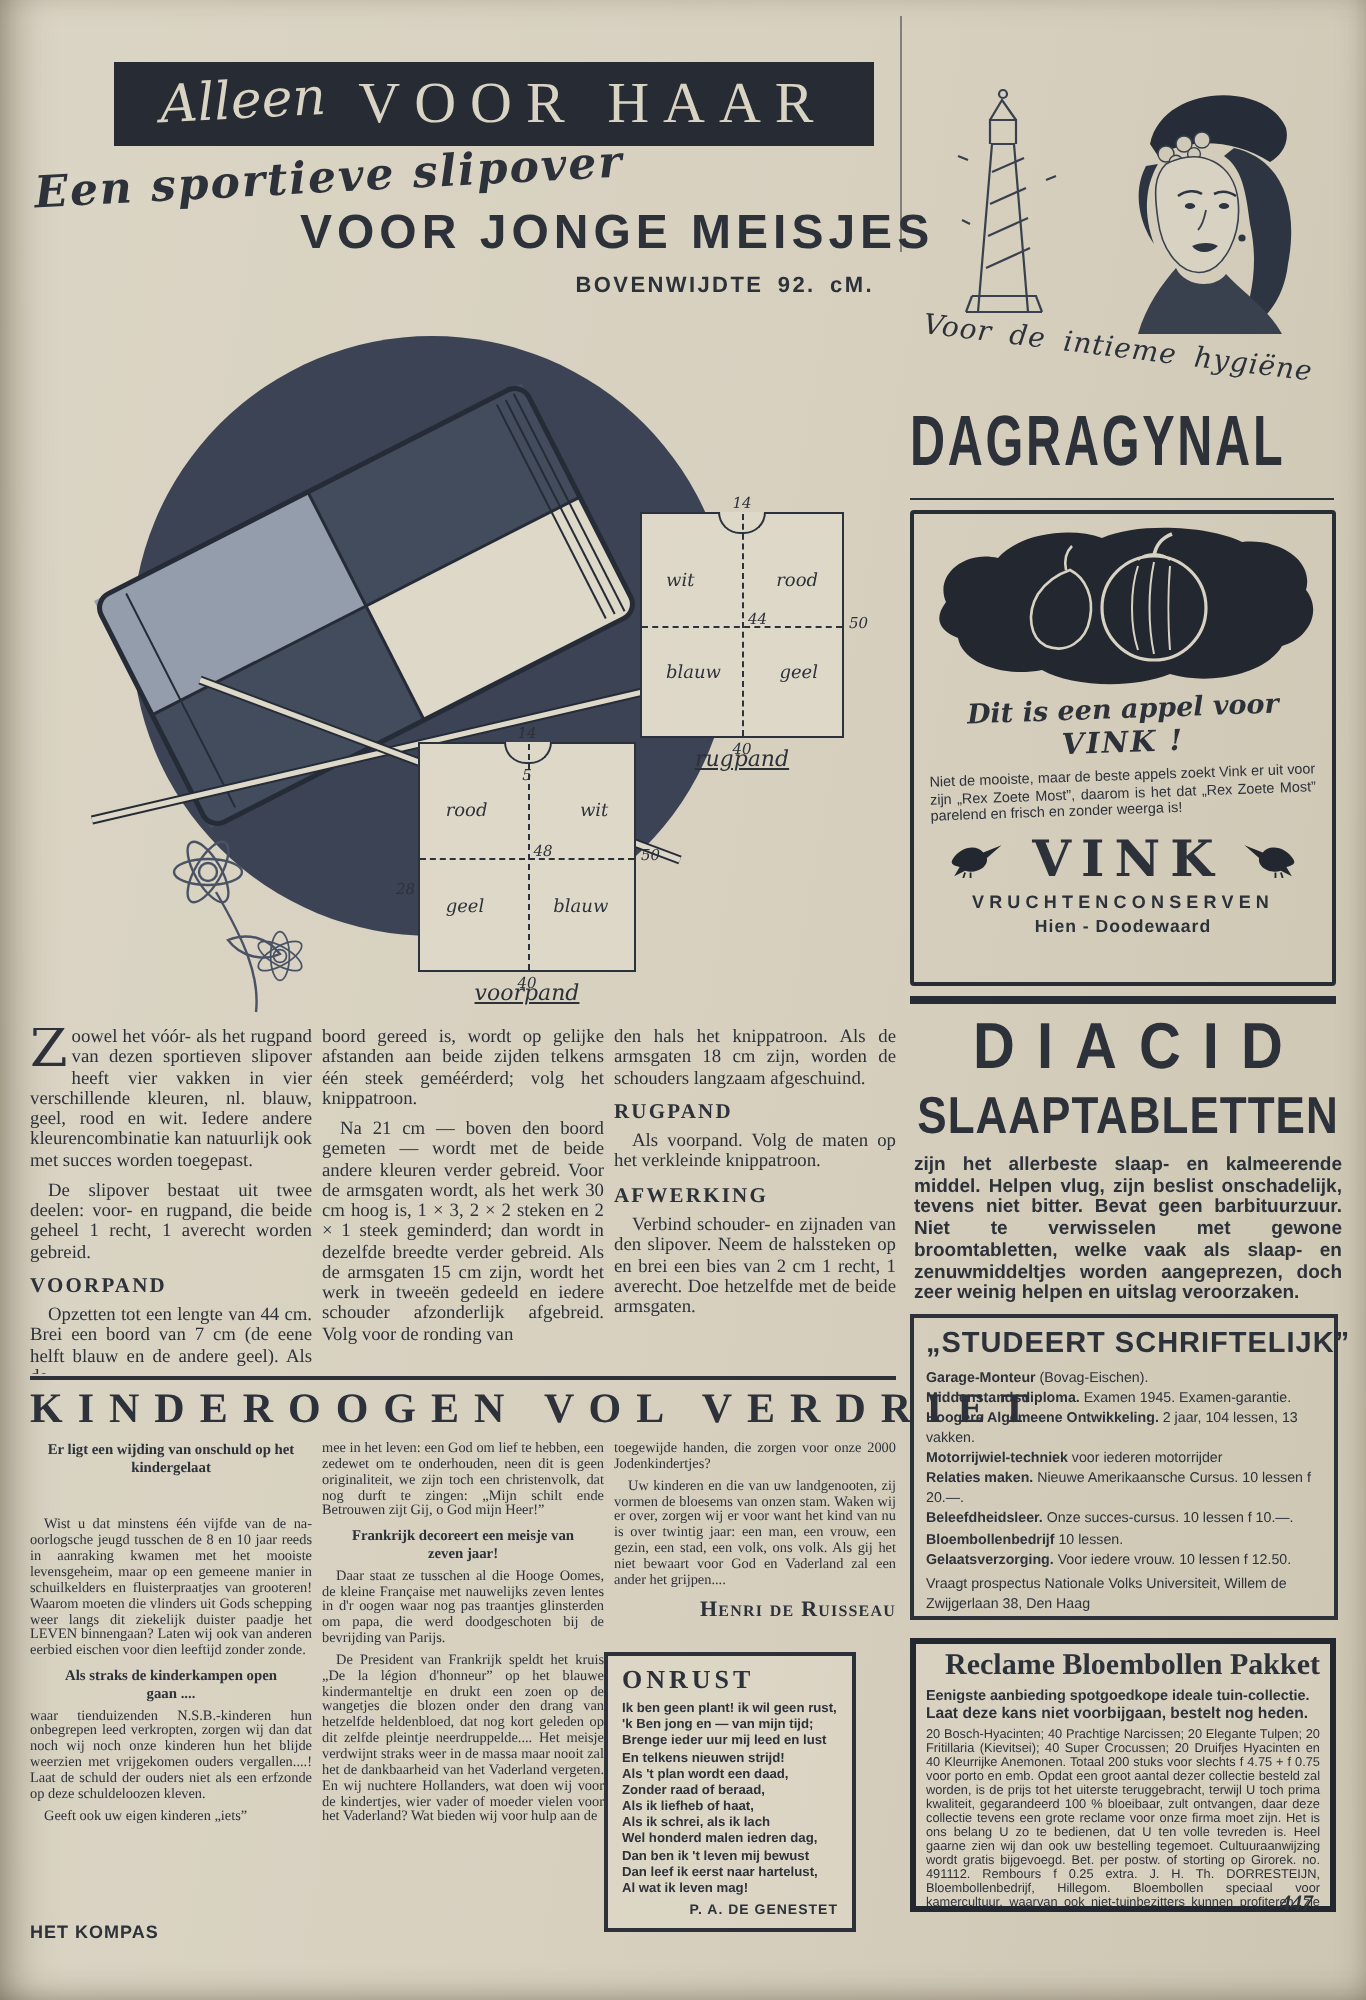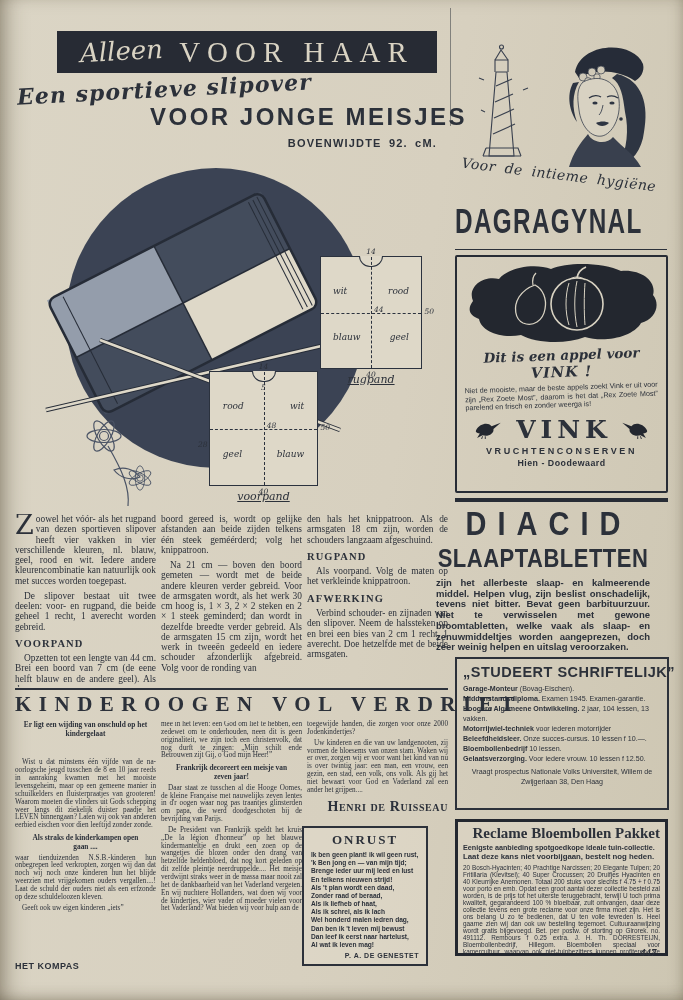--- a/index.html
+++ b/index.html
@@ -57,25 +57,25 @@
   #rule1{left:15px;top:688px;width:433px;border-top:2px solid #2c313a}
   #kinder-title{left:15px;top:692px;width:433px;text-align:center;font-size:21px;font-weight:700;letter-spacing:7.5px;white-space:nowrap}
   .acol{position:absolute;top:721px;width:141px;font-size:7.2px;line-height:1.09}
   #ac1{left:15px;height:238px;overflow:hidden}
   #ac2{left:161px;height:238px;overflow:hidden}
   #ac3{left:307px}
   .acol p{text-align:justify;margin-bottom:3px}
   .acol p.ind{text-indent:7px}
   .alead{font-weight:bold;text-align:center;font-size:7.4px;line-height:1.18;margin:0 4px 21px}
   .asub{font-weight:bold;text-align:center;font-size:7.4px;line-height:1.18;margin:4px 10px 3px}
-  .asig{text-align:right;font-variant:small-caps;font-weight:bold;font-size:14px;letter-spacing:.6px;margin-top:4px}
+  .asig{text-align:right;font-variant:small-caps;font-weight:bold;font-size:11px;letter-spacing:.6px;margin-top:4px}
 
   
   #onrust{left:302px;top:826px;width:126px;height:140px;border:2px solid #2c313a;background:rgba(228,222,206,.45);padding:4px 7px;z-index:6}
-  #onrust .o-title{text-align:center;font-size:13px;font-weight:700;letter-spacing:2px;margin-bottom:3px}
+  #onrust .o-title{text-align:left;font-size:13px;font-weight:700;letter-spacing:2px;margin-bottom:3px}
   #onrust .o-line{font-family:"Liberation Sans",sans-serif;font-weight:700;font-size:6.6px;line-height:1.24;white-space:nowrap;overflow:hidden}
   #onrust .o-author{font-family:"Liberation Sans",sans-serif;text-align:right;font-size:7px;font-weight:700;letter-spacing:.5px;margin-top:3px}
 
   
   #footer-mag{left:15px;top:961px;font-family:"Liberation Sans",sans-serif;font-size:9px;font-weight:700;letter-spacing:.5px}
   #pnum{left:640px;top:946px;font-size:11px;font-weight:700;font-style:italic}
 
   
   #divider-top{left:450px;top:8px;width:1px;height:118px;background:rgba(44,49,58,.5)}
   #woman-svg{left:455px;top:20px;width:216px;height:148px}
@@ -86,29 +86,29 @@
   #vink{left:455px;top:255px;width:213px;height:238px;border:2.5px solid #272c35;border-radius:2px;padding:4px 8px;z-index:4}
   #vink .v-head1{font-family:"DejaVu Serif",serif;font-weight:700;font-style:italic;font-size:13.5px;text-align:center;transform:rotate(-2deg);margin-top:2px}
   #vink .v-head2{font-family:"DejaVu Serif",serif;font-weight:700;font-style:italic;font-size:14.5px;text-align:center;transform:rotate(-2deg);letter-spacing:1px}
   #vink .v-body{margin-top:4px;font-family:"Liberation Sans",sans-serif;font-size:7.2px;line-height:1.2;text-align:justify;transform:rotate(-2deg)}
   #vink .v-brandrow{display:flex;align-items:center;justify-content:center;gap:9px;margin-top:5px}
   #vink .v-brand{font-family:"DejaVu Serif",serif;font-weight:700;font-size:25px;letter-spacing:5px;text-indent:5px}
   #vink .v-sub{text-align:center;font-family:"Liberation Sans",sans-serif;font-weight:700;font-size:9px;letter-spacing:2.6px;margin-top:2px;white-space:nowrap}
   #vink .v-loc{text-align:center;font-family:"Liberation Sans",sans-serif;font-weight:700;font-size:8.8px;margin-top:2px;letter-spacing:.5px}
 
   #rule-thick{left:455px;top:498px;width:213px;height:3.5px;background:#272c35}
-  #diacid{left:436px;top:506px;width:214px}
+  #diacid{left:457px;top:506px;width:214px}
   #diacid .d1{font-family:"Liberation Sans",sans-serif;font-weight:700;font-size:29px;letter-spacing:11px;text-align:center;text-indent:11px;transform:scaleY(1.12);transform-origin:top;white-space:nowrap}
   #diacid .d2{font-family:"Liberation Sans",sans-serif;font-weight:700;font-size:22px;letter-spacing:.5px;text-align:center;transform:scaleY(1.18);transform-origin:top;margin-top:4px;white-space:nowrap}
   #diacid .d-body{margin-top:9px;font-family:"Liberation Sans",sans-serif;font-weight:700;font-size:9.5px;line-height:1.13;text-align:justify}
 
   #studeert{left:455px;top:657px;width:214px;height:153px;border:2px solid #2c313a;padding:5px 6px}
   #studeert .s-title{text-align:center;font-family:"Liberation Sans",sans-serif;font-weight:700;font-size:14.5px;letter-spacing:.5px;margin-bottom:4px;white-space:nowrap}
   .s-line{font-family:"Liberation Sans",sans-serif;font-size:7.1px;line-height:1.42}
-  .s-line.center{text-align:center;margin-top:2px}
+  .s-line.center{margin-top:2px}
 
   #bloembollen{left:455px;top:819px;width:213px;height:137px;border:3.5px solid #23272f;padding:3px 5px;background:rgba(228,222,206,.35);overflow:hidden}
   #bloembollen .b-title{text-align:right;font-weight:700;font-size:15px;margin-bottom:1px;white-space:nowrap}
   #bloembollen .b-lead1{font-family:"Liberation Sans",sans-serif;font-weight:700;font-size:7.2px;line-height:1.25}
   #bloembollen .b-lead2{font-family:"Liberation Sans",sans-serif;font-weight:700;font-size:7.8px;line-height:1.25}
   #bloembollen .b-body{margin-top:2px;font-family:"Liberation Sans",sans-serif;font-size:6.4px;line-height:1.1;text-align:justify}
 </style>
 </head>
 <body>
 
@@ -332,20 +332,21 @@
     <div class="d2">SLAAPTABLETTEN</div>
     <div class="d-body">zijn het allerbeste slaap- en kalmeerende middel. Helpen vlug, zijn beslist onschadelijk, tevens niet bitter. Bevat geen barbituurzuur. Niet te verwisselen met gewone broomtabletten, welke vaak als slaap- en zenuwmiddeltjes worden aangeprezen, doch zeer weinig helpen en uitslag veroorzaken.</div>
   </div>
 
   <div id="studeert" class="abs">
     <div class="s-title">„STUDEERT SCHRIFTELIJK”</div>
     <div class="s-line"><b>Garage-Monteur</b><span> (Bovag-Eischen).</span></div>
     <div class="s-line"><b>Middenstandsdiploma.</b><span> Examen 1945. Examen-garantie.</span></div>
     <div class="s-line"><b>Hoogere Algemeene Ontwikkeling.</b><span> 2 jaar, 104 lessen, 13 vakken.</span></div>
     <div class="s-line"><b>Motorrijwiel-techniek</b><span> voor iederen motorrijder</span></div>
+    <div class="s-line"><b>Relaties maken.</b><span> Nieuwe Amerikaansche Cursus. 10 lessen f 20.—.</span></div>
     <div class="s-line"><b>Beleefdheidsleer.</b><span> Onze succes-cursus. 10 lessen f 10.—.</span></div>
     <div class="s-line"><b>Bloembollenbedrijf</b><span> 10 lessen.</span></div>
     <div class="s-line"><b>Gelaatsverzorging.</b><span> Voor iedere vrouw. 10 lessen f 12.50.</span></div>
     <div class="s-line center"><span>Vraagt prospectus Nationale Volks Universiteit, Willem de Zwijgerlaan 38, Den Haag</span></div>
   </div>
 
   <div id="bloembollen" class="abs">
     <div class="b-title">Reclame Bloembollen Pakket</div>
     <div class="b-lead1">Eenigste aanbieding spotgoedkope ideale tuin-collectie.</div>
     <div class="b-lead2">Laat deze kans niet voorbijgaan, bestelt nog heden.</div>

